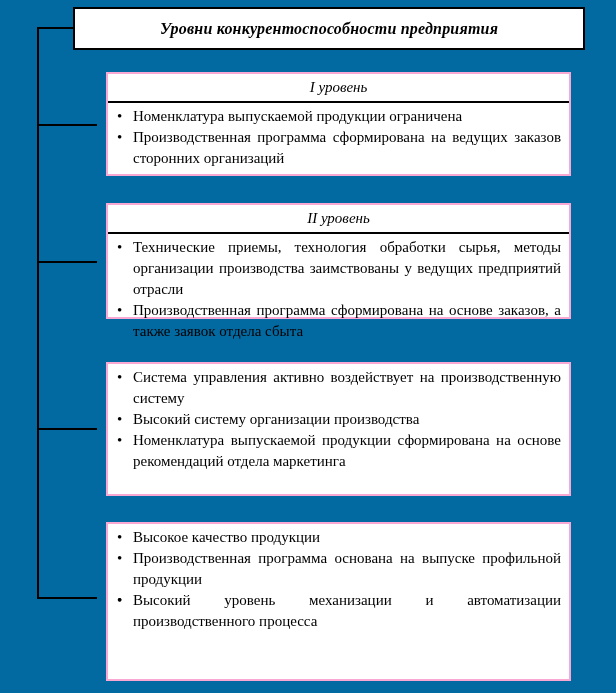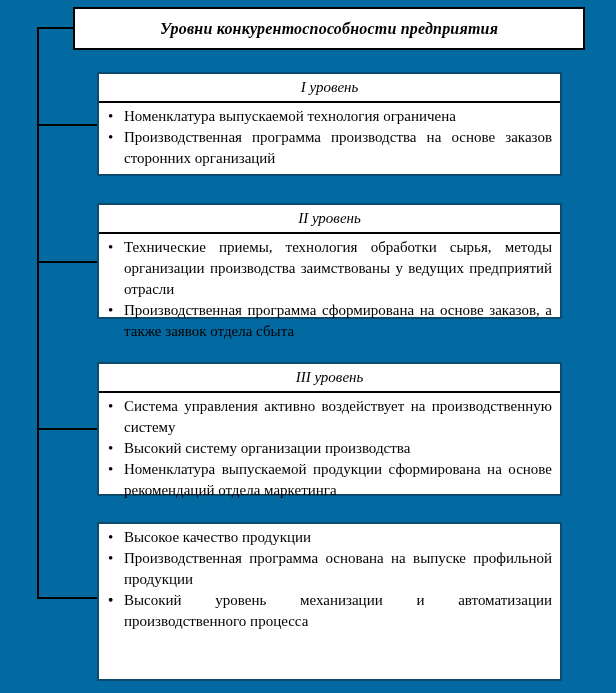--- a/index.html
+++ b/index.html
@@ -42,24 +42,24 @@
     font-style: italic;
     font-weight: 700;
     font-size: 16px;
     letter-spacing: 0.2px;
     text-align: center;
   }
 
   
   .level-box {
     position: absolute;
-    left: 97px;
+    left: 106px;
     width: 465px;
     box-sizing: border-box;
-    border: 2px solid #0c4a6e;
+    border: 2px solid #f9a8d4;
     background: #ffffff;
   }
   .level-1 { top: 72px;  height: 104px; }
   .level-2 { top: 203px; height: 116px; }
   .level-3 { top: 362px; height: 134px; }
   .level-4 { top: 522px; height: 159px; }
 
   .level-header {
     box-sizing: border-box;
     height: 29px;
@@ -101,45 +101,44 @@
 
   <div class="title-box">
     <span>Уровни конкурентоспособности предприятия</span>
   </div>
 
   <div class="level-box level-1">
     <div class="level-header">I уровень</div>
     <div class="level-body">
       <div class="bullet-item">
         <span class="bullet-marker">•</span>
-        <span>Номенклатура выпускаемой технология ограничена</span>
+        <span>Номенклатура выпускаемой продукции ограничена</span>
       </div>
       <div class="bullet-item">
         <span class="bullet-marker">•</span>
-        <span>Производственная программа производства на основе заказов сторонних организаций</span>
+        <span>Производственная программа сформирована на ведущих заказов сторонних организаций</span>
       </div>
     </div>
   </div>
 
   <div class="level-box level-2">
     <div class="level-header">II уровень</div>
     <div class="level-body">
       <div class="bullet-item">
         <span class="bullet-marker">•</span>
         <span>Технические приемы, технология обработки сырья, методы организации производства заимствованы у ведущих предприятий отрасли</span>
       </div>
       <div class="bullet-item">
         <span class="bullet-marker">•</span>
         <span>Производственная программа сформирована на основе заказов, а также заявок отдела сбыта</span>
       </div>
     </div>
   </div>
 
   <div class="level-box level-3">
-    <div class="level-header">III уровень</div>
     <div class="level-body">
       <div class="bullet-item">
         <span class="bullet-marker">•</span>
         <span>Система управления активно воздействует на производственную систему</span>
       </div>
       <div class="bullet-item">
         <span class="bullet-marker">•</span>
         <span>Высокий систему организации производства</span>
       </div>
       <div class="bullet-item">

